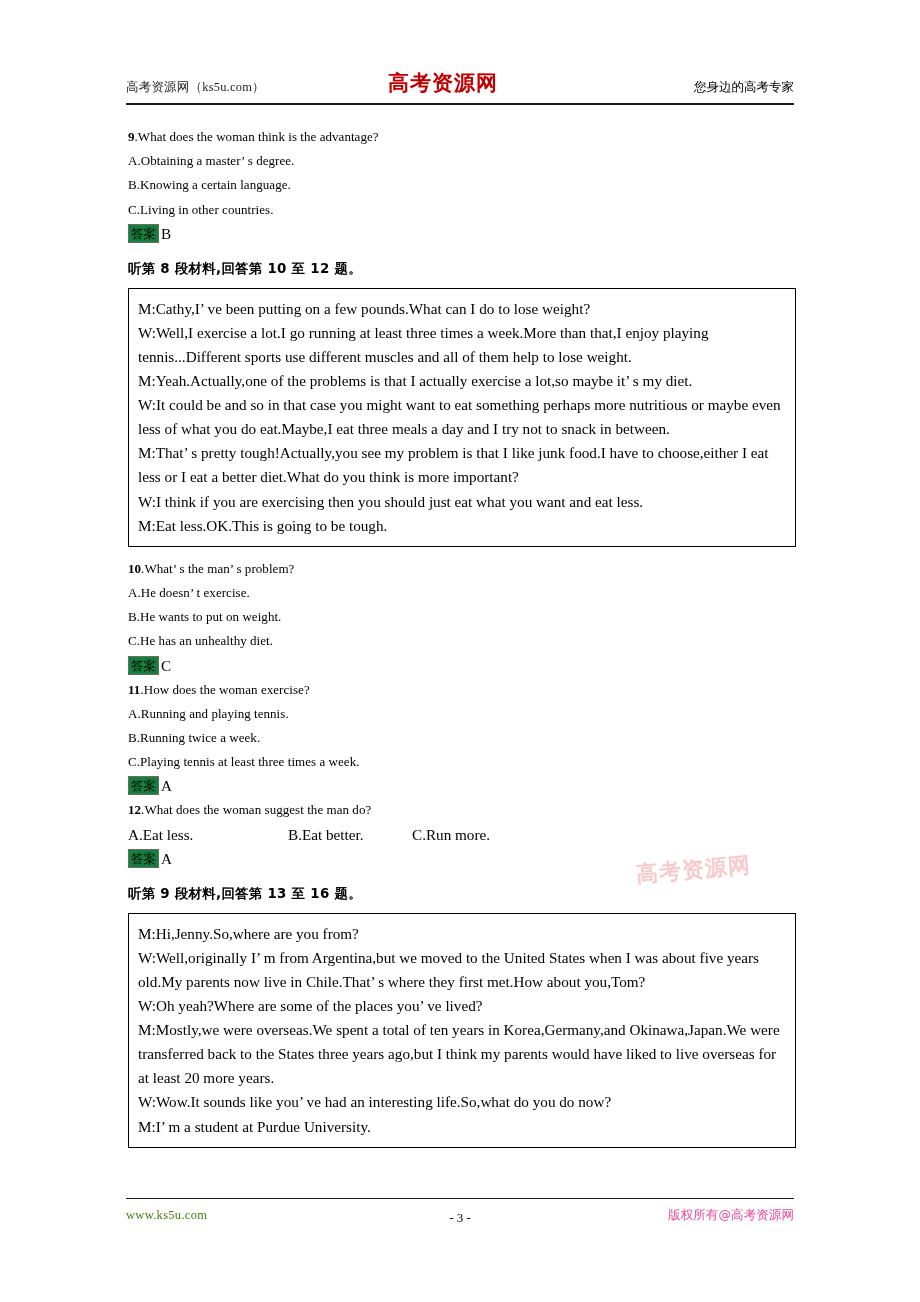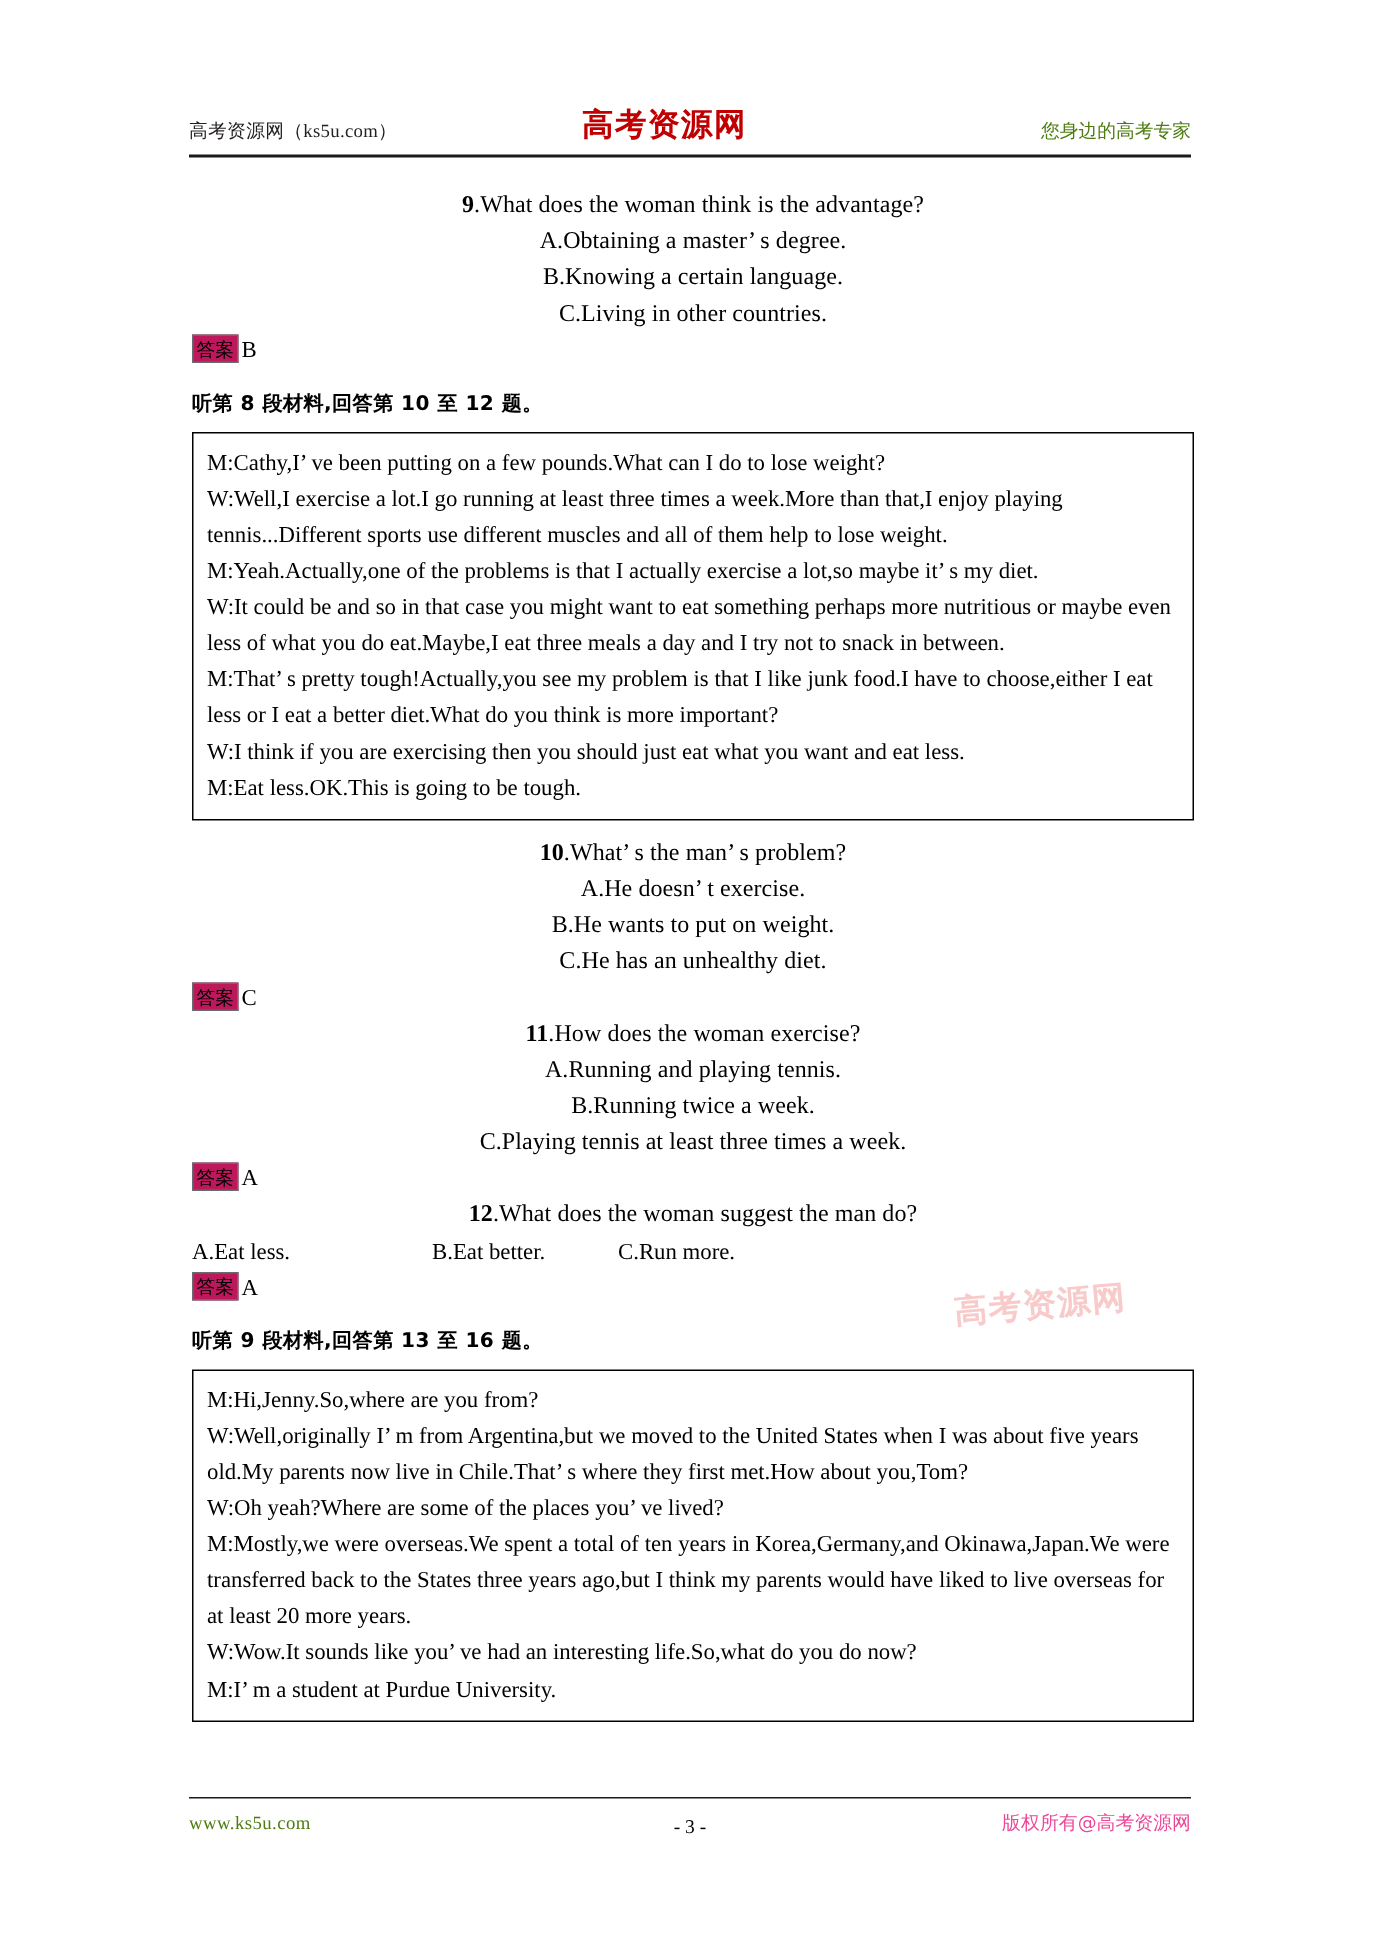--- a/index.html
+++ b/index.html
@@ -50,62 +50,61 @@
     font-weight: bold;
     color: #c00000;
     letter-spacing: 1px;
     white-space: nowrap;
   }
   .header-right {
     position: absolute;
     right: 0;
     top: 10px;
     font-size: 12.5px;
-    color: #4d7c0f;
+    color: #000000;
     white-space: nowrap;
   }
   .header-rule {
     position: absolute;
     left: 126px;
     top: 86px;
     width: 668px;
     height: 0;
     border-top: 2px solid #1a1a1a;
   }
 
   
   .content {
     position: absolute;
     left: 128px;
     top: 108px;
     width: 668px;
   }
 
   .q-line {
-    font-size: 16px;
+    font-size: 13px;
     line-height: 24.2px;
     white-space: nowrap;
     letter-spacing: 0.05px;
-    text-align: center;
   }
   .q-num {
     font-weight: bold;
   }
 
   .ans-line {
     line-height: 24px;
     height: 24px;
     font-size: 15.2px;
     white-space: nowrap;
     display: block;
   }
   .ans-tag {
     display: inline-block;
     border: 1px solid #6b6b6b;
-    background: #be185d;
+    background: #15803d;
     font-family: "DejaVu Sans", "Liberation Sans", sans-serif;
     font-size: 12.5px;
     line-height: 15px;
     padding: 1px 2px 1px 2px;
     vertical-align: 1px;
     letter-spacing: 0px;
   }
   .ans-val {
     font-size: 15.2px;
     padding-left: 2px;

